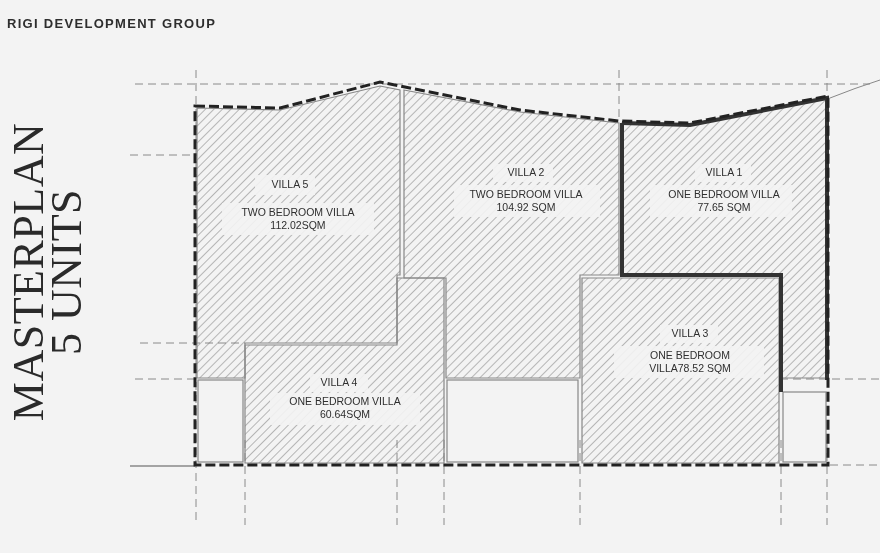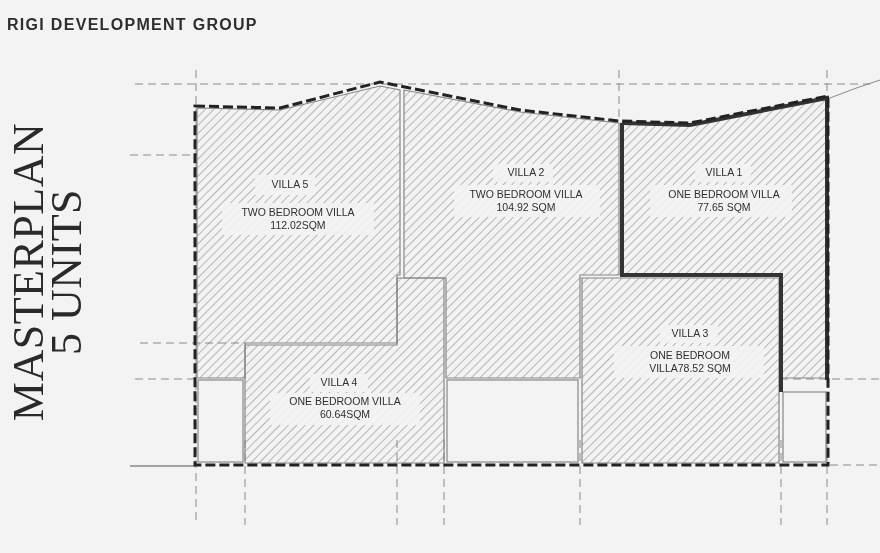--- a/index.html
+++ b/index.html
@@ -5,21 +5,21 @@
   html, body { margin: 0; padding: 0; }
   body {
     width: 880px; height: 553px; overflow: hidden;
     background: #f3f3f3;
     position: relative;
     font-family: "Liberation Sans", sans-serif;
   }
   .brand {
     position: absolute; left: 7px; top: 16px;
     font-family: "Liberation Sans", sans-serif;
-    font-weight: 700; font-size: 16px; letter-spacing: 1.3px;
+    font-weight: 700; font-size: 13px; letter-spacing: 1.3px;
     color: #2e2e2e;
   }
   .vtitle {
     position: absolute;
     left: 48px; top: 272px;
     transform: translate(-50%, -50%) rotate(-90deg);
     font-family: "Liberation Serif", "DejaVu Serif", serif;
     color: #2a2a2a;
     text-align: center;
     white-space: nowrap;

